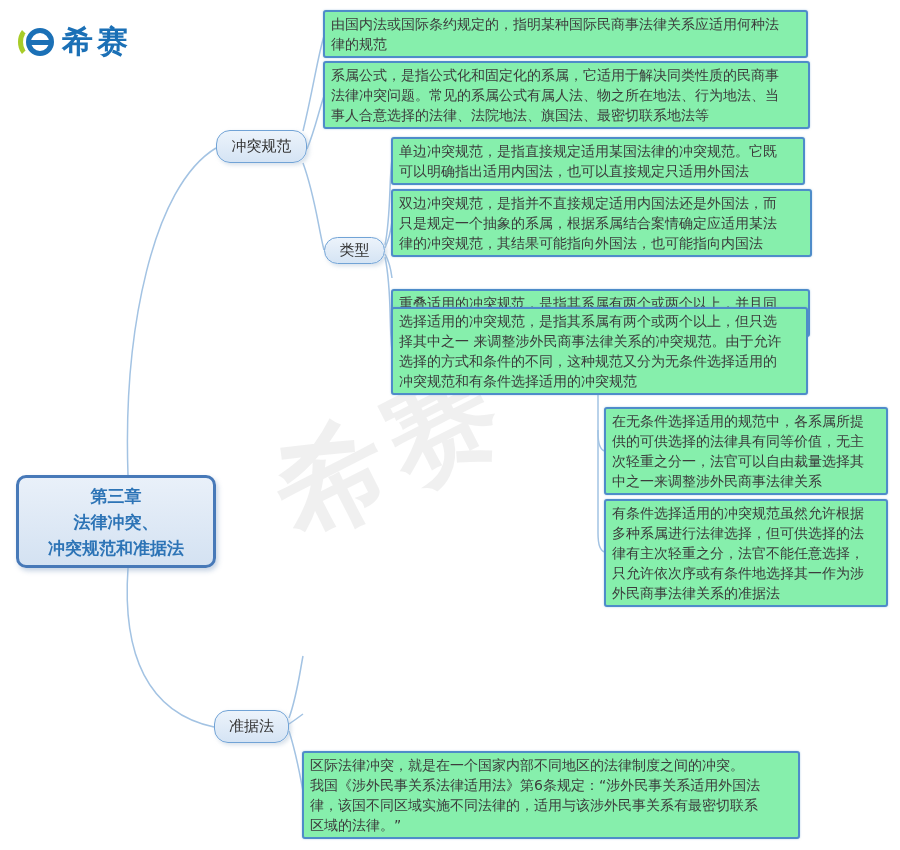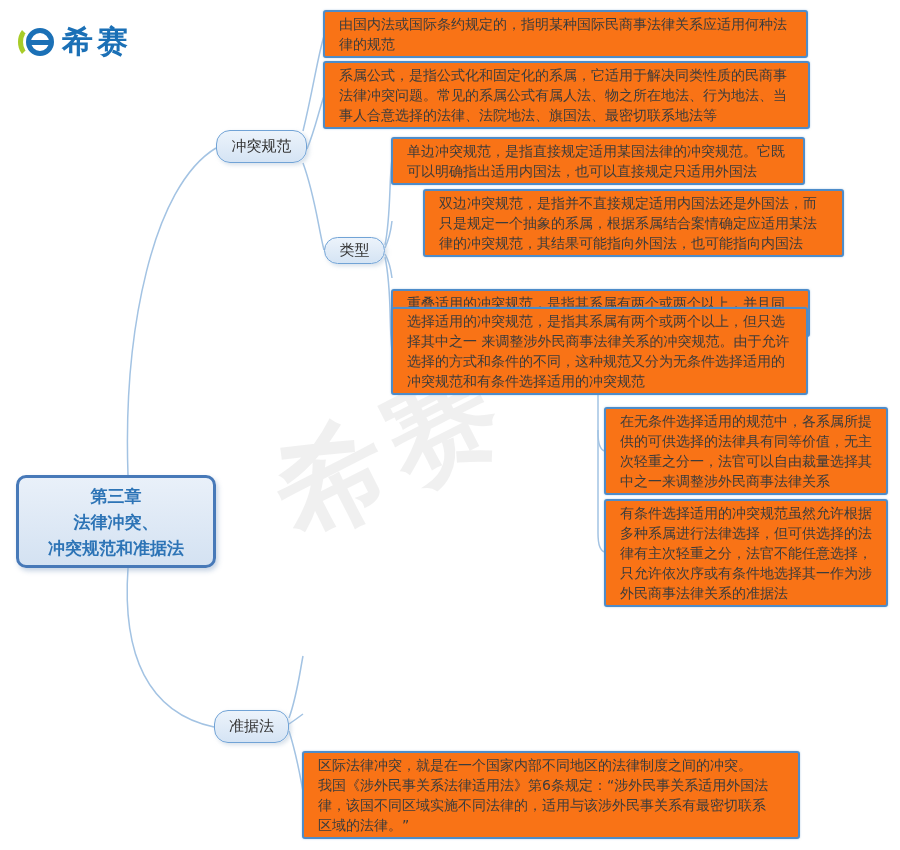--- a/index.html
+++ b/index.html
@@ -5,22 +5,22 @@
   html,body{margin:0;padding:0;}
   body{
     width:900px;height:850px;background:#ffffff;position:relative;overflow:hidden;
     font-family:"DejaVu Sans",sans-serif;
   }
   .edges{position:absolute;left:0;top:0;z-index:1;}
   .edges path{fill:none;stroke:#a3c3e3;stroke-width:1.5px;}
 
   .box{
     position:absolute;z-index:3;box-sizing:border-box;
-    background:#f97316;border:2px solid #4e8cc9;border-radius:3px;
-    padding:2px 14px;font-size:14px;line-height:20px;color:#3c3c3c;
+    background:#86efac;border:2px solid #4e8cc9;border-radius:3px;
+    padding:2px 6px;font-size:14px;line-height:20px;color:#3c3c3c;
     white-space:pre-line;overflow-wrap:anywhere;
     box-shadow:0 0 2px rgba(110,160,210,.55);
   }
   .topic{
     position:absolute;z-index:4;box-sizing:border-box;
     display:flex;align-items:center;justify-content:center;
     background:linear-gradient(180deg,#ecf3fb 0%,#d5e4f4 100%);
     border:1.5px solid #71a3d6;border-radius:14px;
     font-size:15px;color:#333333;
     box-shadow:2px 2px 4px rgba(150,175,200,.4);
@@ -100,21 +100,21 @@
 
   <div class="box" style="left:323px;top:61px;width:487px;">系属公式，是指公式化和固定化的系属，它适用于解决同类性质的民商事
 法律冲突问题。常见的系属公式有属人法、物之所在地法、行为地法、当
 事人合意选择的法律、法院地法、旗国法、最密切联系地法等</div>
 
   <div class="topic" style="left:324px;top:237px;width:61px;height:27px;">类型</div>
 
   <div class="box" style="left:391px;top:137px;width:414px;">单边冲突规范，是指直接规定适用某国法律的冲突规范。它既
 可以明确指出适用内国法，也可以直接规定只适用外国法</div>
 
-  <div class="box" style="left:391px;top:189px;width:421px;margin-left:32px;">双边冲突规范，是指并不直接规定适用内国法还是外国法，而
+  <div class="box" style="left:391px;top:189px;width:421px;">双边冲突规范，是指并不直接规定适用内国法还是外国法，而
 只是规定一个抽象的系属，根据系属结合案情确定应适用某法
 律的冲突规范，其结果可能指向外国法，也可能指向内国法</div>
 
   <div class="box" style="left:391px;top:257px;width:419px;margin-top:32px;">重叠适用的冲突规范，是指其系属有两个或两个以上，并且同
 时适用于某种民商事法律关系的冲突规范</div>
 
   <div class="box" style="left:391px;top:307px;width:417px;">选择适用的冲突规范，是指其系属有两个或两个以上，但只选
 择其中之一 来调整涉外民商事法律关系的冲突规范。由于允许
 选择的方式和条件的不同，这种规范又分为无条件选择适用的
 冲突规范和有条件选择适用的冲突规范</div>

